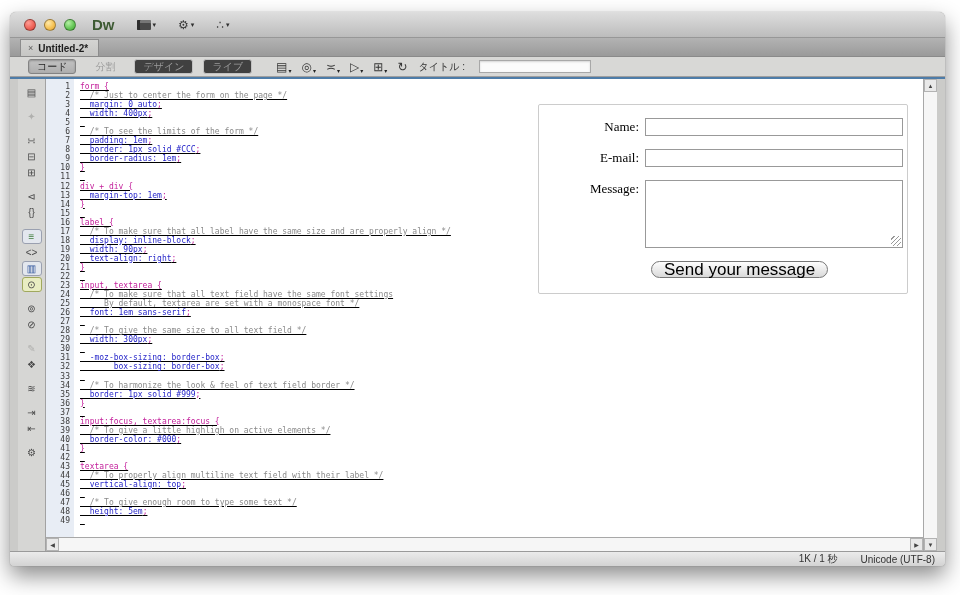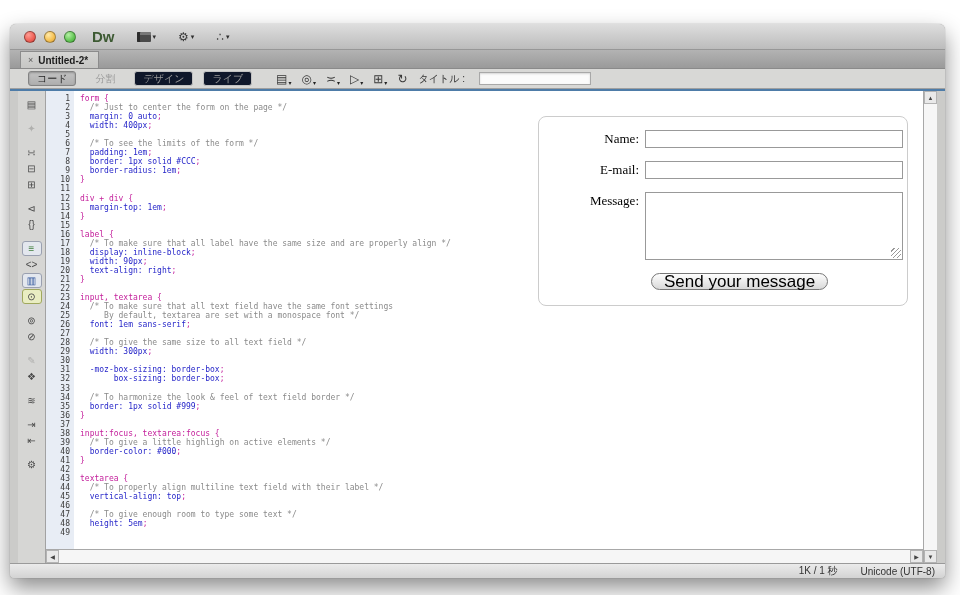--- a/index.html
+++ b/index.html
@@ -1,18 +1,18 @@
 <!DOCTYPE html>
 <html><head>
 <meta charset="utf-8">
 <style>
   * { margin:0; padding:0; box-sizing:border-box; }
   html,body { width:960px; height:595px; background:#fff; font-family:"Liberation Sans", sans-serif; overflow:hidden; }
 
-  .window { position:absolute; left:10px; top:24px; width:935px; height:554px;
+  .window { position:absolute; left:10px; top:12px; width:935px; height:554px;
     border-radius:6px 6px 4px 4px; box-shadow:0 10px 22px rgba(0,0,0,.45), 0 0 1px rgba(0,0,0,.5);
     display:flex; flex-direction:column; background:#cfcfcd; overflow:hidden; }
 
   
   .titlebar { height:26px; flex:0 0 26px; background:linear-gradient(#dedede,#bcbcbc);
     border-bottom:1px solid #979797; display:flex; align-items:center; padding:0 8px; }
   .lights { display:flex; gap:8px; margin-left:6px; }
   .light { width:12px; height:12px; border-radius:50%; border:1px solid rgba(0,0,0,.35); }
   .light.red { background:radial-gradient(circle at 35% 30%, #ff9c94, #ee6156 60%, #d5423a); }
   .light.yellow { background:radial-gradient(circle at 35% 30%, #ffe9a8, #f5bf4f 60%, #d9a03e); }
@@ -31,21 +31,21 @@
     font-size:10px; font-weight:bold; color:#1c1c1c; }
   .tab .close { font-size:9px; color:#5c5c5c; font-weight:normal; }
 
   
   .doctoolbar { height:20px; flex:0 0 20px; background:#d8d8d6; border-bottom:1px solid #9f9f9f;
     display:flex; align-items:center; padding-left:18px; gap:10px; }
   .viewbtn { height:15px; padding:0 8px; font-size:10px; line-height:13px; border-radius:3px; cursor:default; }
   .viewbtn.active { background:linear-gradient(#c3c3c3,#aeaeae); border:1px solid #838383;
     box-shadow:inset 0 1px 2px rgba(0,0,0,.25); color:#222; }
   .viewbtn.plain { border:1px solid transparent; color:#9b9b9b; }
-  .viewbtn.dim { border:1px solid #c2c2c2; background:#0f172a; color:#9b9b9b; }
+  .viewbtn.dim { border:1px solid #c2c2c2; background:#404040; color:#9b9b9b; }
   .tb-icons { display:flex; align-items:center; gap:10px; margin-left:14px; }
   .tb-ic { font-size:12px; color:#353535; display:flex; align-items:flex-end; gap:1px; cursor:default; }
   .tb-ic .caret { font-size:6px; color:#222; }
   .title-label { font-size:10px; color:#333; }
   .title-input { width:112px; height:13px; margin-left:4px; border:1px solid #a8a8a8;
     background:#fbfbfb; box-shadow:inset 0 1px 2px rgba(0,0,0,.15); font-size:10px; padding:0 3px; }
 
   .blueline { height:2px; flex:0 0 2px; background:#4e7ca8; }
 
   
@@ -64,29 +64,29 @@
   .cb-ic.green { color:#3f7d3b; }
   .cb-ic.blue { color:#31569c; }
 
   .editor-col { flex:1 1 auto; display:flex; flex-direction:column; min-width:0; }
   .editor { flex:1 1 auto; display:flex; background:#fff; position:relative; overflow:hidden; }
   .gutter { flex:0 0 28px; background:#e8edf5; color:#3a3a3a; font-family:"DejaVu Sans Mono", monospace;
     font-size:8px; text-align:right; padding:3px 4px 0 0; }
   .gutter div { height:9.05px; line-height:9.05px; }
   .codepane { flex:1 1 auto; font-family:"DejaVu Sans Mono", monospace; font-size:8px;
     padding:3px 0 0 6px; white-space:pre; cursor:text; }
-  .cl { height:9.05px; line-height:9.05px; }
+  .cl { height:9.05px; line-height:9.05px;text-decoration:underline; }
   .tk-s { color:#c4219c; }
   .tk-c { color:#8a8a8a; }
   .tk-d { color:#2626c9; }
   .tk-p { color:#c4219c; }
 
   
   .formprev { position:absolute; left:492px; top:25px; width:370px; height:190px;
-    border:1px solid #ccc; border-radius:8px; background:#fff; padding:13px 16px; }
+    border:1px solid #ccc; border-radius:2px; background:#fff; padding:13px 16px; }
   .frow { display:flex; margin-bottom:13px; }
   .flabel { width:90px; flex:0 0 90px; text-align:right; padding-right:6px;
     font-family:"Liberation Serif", serif; font-size:13px; color:#000; line-height:18px; }
   .ftext { flex:0 0 258px; width:258px; height:18px; border:1px solid #999; background:#fff; font-size:12px; padding:0 2px; }
   .farea { flex:0 0 258px; width:258px; height:68px; border:1px solid #999; background:#fff; position:relative; }
   .grip { position:absolute; right:1px; bottom:1px; width:10px; height:10px;
     background:repeating-linear-gradient(135deg, transparent 0 2px, #999 2px 3px); }
   .fbtnrow { margin-left:96px; margin-top:2px; }
   .fbtn { height:17px; padding:0 12px; border:1px solid #777; border-radius:9px;
     background:linear-gradient(#fefefe,#d9d9d9); font-size:17px; color:#000; line-height:15px;

